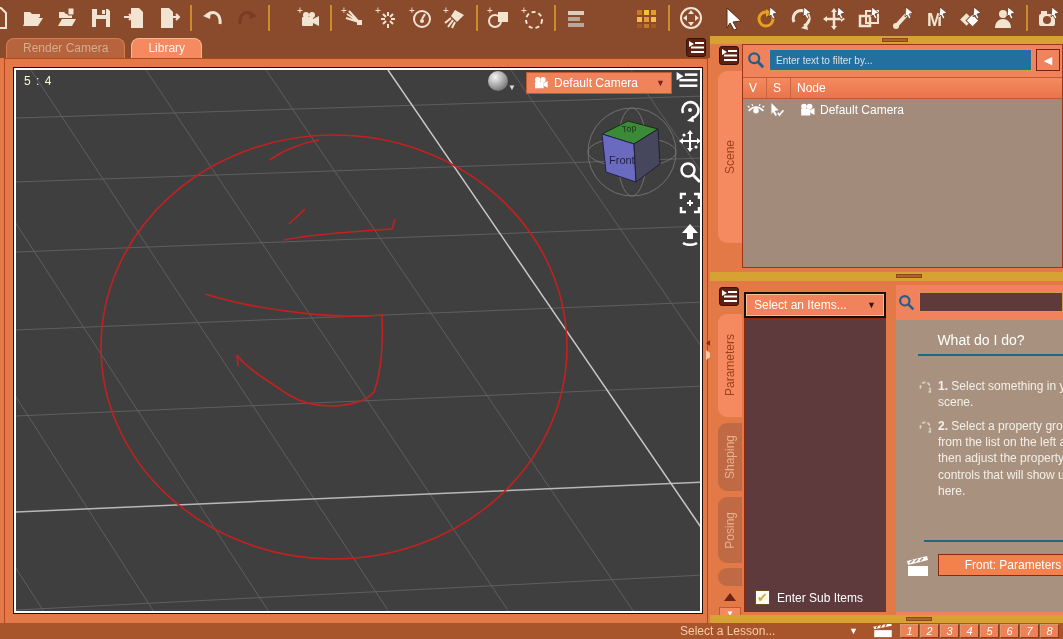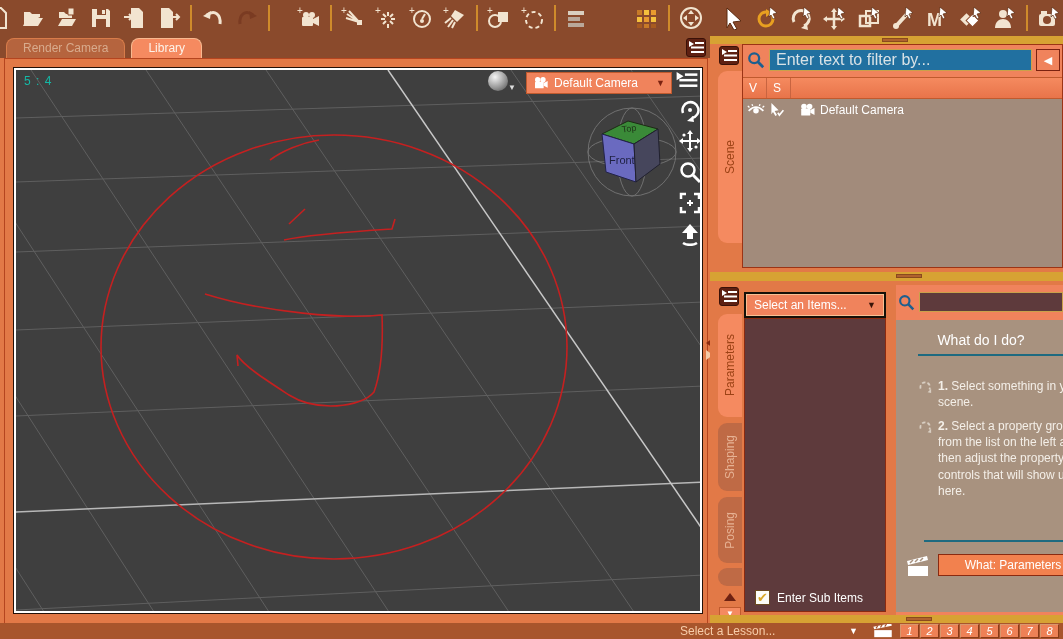--- a/index.html
+++ b/index.html
@@ -21,41 +21,41 @@
   .tabrow{left:0;top:36px;width:710px;height:22px;background:var(--brown);display:flex;align-items:flex-end;}
   .tab{height:20px;padding:2px 16px 0 16px;font-size:12px;border-radius:8px 8px 0 0;margin-left:6px;cursor:pointer;}
   .tab.inactive{background:#b5643e;color:#d8ab8d;border:1px solid #d87c4a;border-bottom:none;}
   .tab.active{background:var(--salmon2);color:#fdf3ea;border:1px solid #f8b88f;border-bottom:none;}
   
   .pmenu{width:20px;height:19px;background:#5e2012;border:1px solid #3a1108;border-radius:3px;display:flex;align-items:center;justify-content:center;cursor:pointer;}
   .pmenu svg{width:15px;height:13px;}
   
   .vpframe{left:4px;top:58px;width:704px;height:566px;background:var(--orange);border:1px solid var(--dkline);}
   .vp{position:absolute;left:9px;top:9px;width:688px;height:545px;background:var(--vpbg);border:2px solid #ffffff;outline:1px solid #241007;overflow:hidden;}
-  .vplabel{left:8px;top:4px;color:#14b8a6;font-size:12px;letter-spacing:1px;}
+  .vplabel{left:8px;top:4px;color:#fef9c3;font-size:12px;letter-spacing:1px;}
   .camdd{left:510px;top:2px;width:146px;height:22px;background:var(--salmon);border:1px solid #c05a2e;display:flex;align-items:center;gap:5px;padding:0 6px;cursor:pointer;}
   .camdd .lbl{color:#fff;font-size:12px;flex:1;}
   .caret{color:var(--dkred);font-size:9px;}
   .sphere{left:472px;top:1px;width:20px;height:20px;border-radius:50%;background:radial-gradient(circle at 35% 30%,#f5f5f5,#9a9a9a 55%,#4a4a4a);cursor:pointer;}
   .sphcaret{left:492px;top:13px;color:#ddd;font-size:8px;cursor:pointer;}
   .vmenu{left:660px;top:2px;cursor:pointer;}
   .toolstack{left:662px;top:28px;width:26px;display:flex;flex-direction:column;gap:7px;}
   .toolstack svg{width:24px;height:24px;cursor:pointer;}
   
   .dock{left:710px;top:36px;width:353px;height:587px;background:var(--orange);overflow:hidden;}
   .goldstrip{left:0;width:353px;height:8px;background:var(--gold);}
   .handle{position:absolute;top:2px;width:26px;height:4px;background:#b0622e;border:1px solid #8a4a1e;}
   .vstrip{width:24px;position:absolute;left:8px;}
   .vtab{width:24px;border-radius:9px 0 0 9px;display:flex;align-items:center;justify-content:center;cursor:pointer;}
   .vtab span{writing-mode:vertical-rl;transform:rotate(180deg);font-size:12px;white-space:nowrap;}
   .vtab.active{background:var(--salmon2);} .vtab.active span{color:#9c4215;}
   .vtab.inactive{background:#bf6a45;} .vtab.inactive span{color:#e6b193;}
   .pane{position:absolute;background:var(--salmon);border:1px solid #9c3415;}
   .filterrow{position:absolute;display:flex;align-items:center;gap:4px;}
-  .filterinput{height:22px;background:var(--blue);border:1px solid #caa14a;color:#e8eef2;font-size:16px;padding:0 6px;outline:none;}
+  .filterinput{height:22px;background:var(--blue);border:1px solid #caa14a;color:#e8eef2;font-size:10px;padding:0 6px;outline:none;}
   .filterinput::placeholder{color:#d9e2e6;}
   .clearbtn{width:24px;height:22px;background:var(--salmon);border:1px solid var(--dkred);color:#fff;display:flex;align-items:center;justify-content:center;font-size:11px;cursor:pointer;}
   .shead{position:absolute;display:flex;background:linear-gradient(#f58a5f,#e8744a);border-top:1px solid #c05a2e;border-bottom:1px solid #c05a2e;color:#fff;font-size:12px;height:22px;align-items:center;}
   .shead .c{padding:0 6px;border-right:1px solid #c86440;height:100%;display:flex;align-items:center;}
   .slist{position:absolute;background:var(--taupe2);}
   .srow{display:flex;align-items:center;gap:4px;height:21px;padding:0 4px;color:#fff;font-size:12px;cursor:pointer;}
   .maroonbox{background:var(--maroon);border:1px solid #8a2a10;}
   .selitem{position:absolute;background:var(--salmon);border:2px solid #141008;box-shadow:inset 0 0 0 1px #f8bf92;color:#fff;font-size:12px;display:flex;align-items:center;padding:0 8px;cursor:pointer;}
   .helppane{position:absolute;background:var(--taupe);color:#f2ece4;}
   .helptitle{text-align:center;font-size:14px;color:#fff;}
@@ -442,20 +442,21 @@
       <svg width="18" height="18" viewBox="0 0 20 20">
           <circle cx="8" cy="8" r="5.5" stroke="#1d5f8f" stroke-width="2.5" fill="none"></circle>
           <line x1="12" y1="12" x2="18" y2="18" stroke="#1d5f8f" stroke-width="3"></line>
         </svg>
       <input class="filterinput" style="flex: 1 1 0%;" placeholder="Enter text to filter by...">
       <div class="clearbtn">◀</div>
     </div>
     <div class="shead" style="left:0;top:32px;width:319px">
       <span class="c" style="width:24px">V</span>
       <span class="c" style="width:24px">S</span>
+      <span class="c" style="flex:1;border-right:none">Node</span>
     </div>
     <div class="slist" style="left:0;top:54px;width:319px;height:168px">
       <div class="srow">
         <svg width="18" height="14" viewBox="0 0 22 16">
             <path d="M2 9q9-9 18 0" stroke="#fff" stroke-width="2" fill="none"></path>
             <circle cx="11" cy="9" r="3.4" fill="#fff"></circle>
             <path d="M3 5L1 3M7 3L6 1M15 3l1-2M19 5l2-2" stroke="#fff" stroke-width="1.6"></path>
           </svg>
         <svg width="16" height="15" viewBox="0 0 20 18">
             <path d="M3 1l9 9-5 1 3 5-2 1-3-5-2 3z" fill="#fff"></path>
@@ -539,21 +540,21 @@
           </svg>
         <div><span class="stepnum">2.</span> <span>Select a property group from the list on the left and then adjust the property controls that will show up here.</span></div>
       </div>
       <div class="tealrule" style="left:28px;top:220px;width:160px"></div>
       <svg class="filmicon" style="left:10px;top:236px" width="24" height="22" viewBox="0 0 24 22">
           <rect x="2" y="10" width="20" height="10" fill="#fff"></rect>
           <polygon points="2,9 22,4 21,0 1,5" fill="#fff"></polygon>
           <path d="M4 7l3-3M9 6l3-3M14 5l3-3" stroke="#a8927f" stroke-width="1.5"></path>
         </svg>
       <div class="vidbtn" style="left:42px;top:234px;width:150px;height:22px">
-          <span>What: Parameters</span>
+          <span>Front: Parameters</span>
         </div>
     </div>
   </div>
 
   <div class="abs goldstrip" style="top:579px;height:8px">
       <div class="handle" style="left:196px"></div>
     </div>
 </div>
 
 <div class="abs lessonbar">

